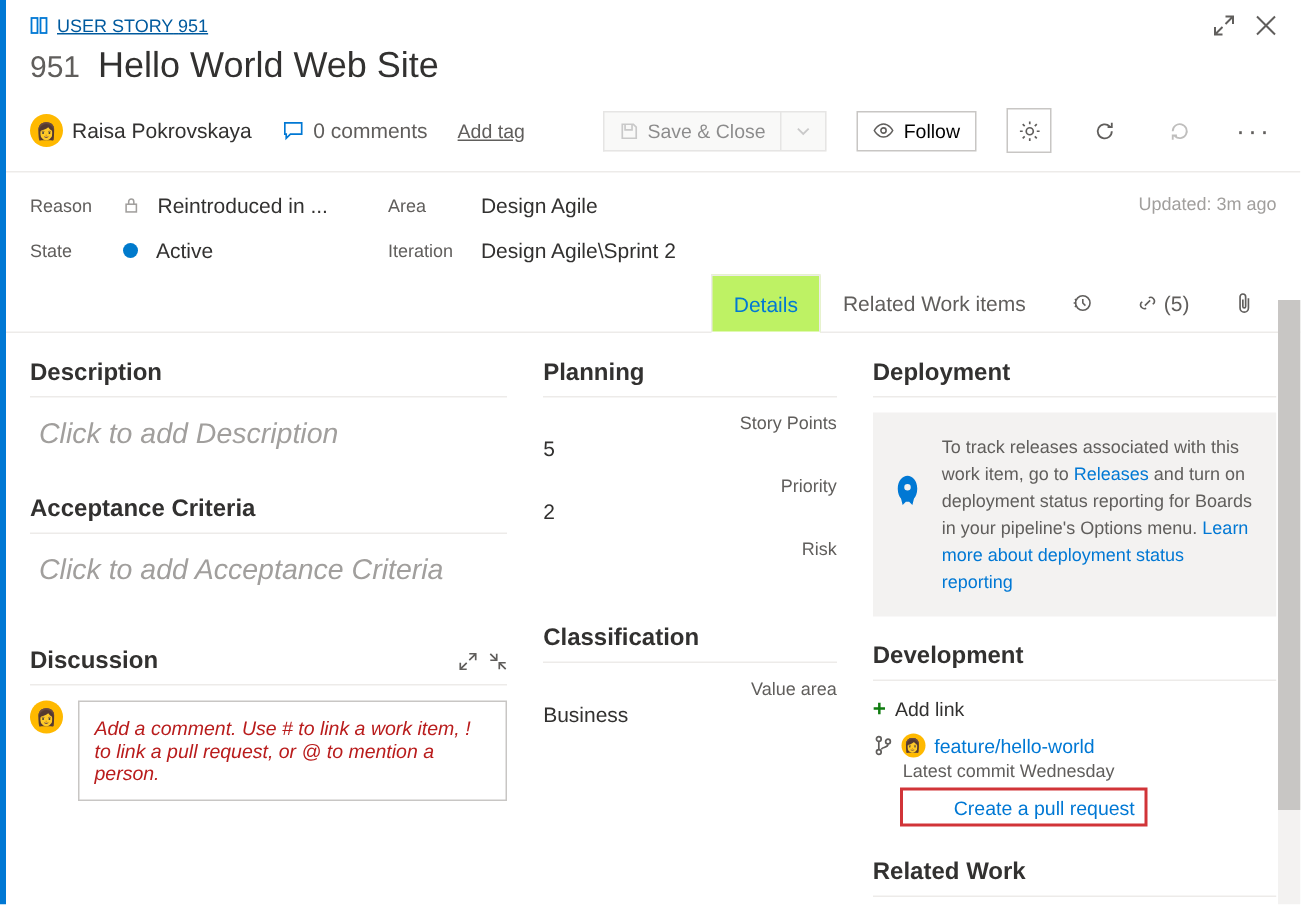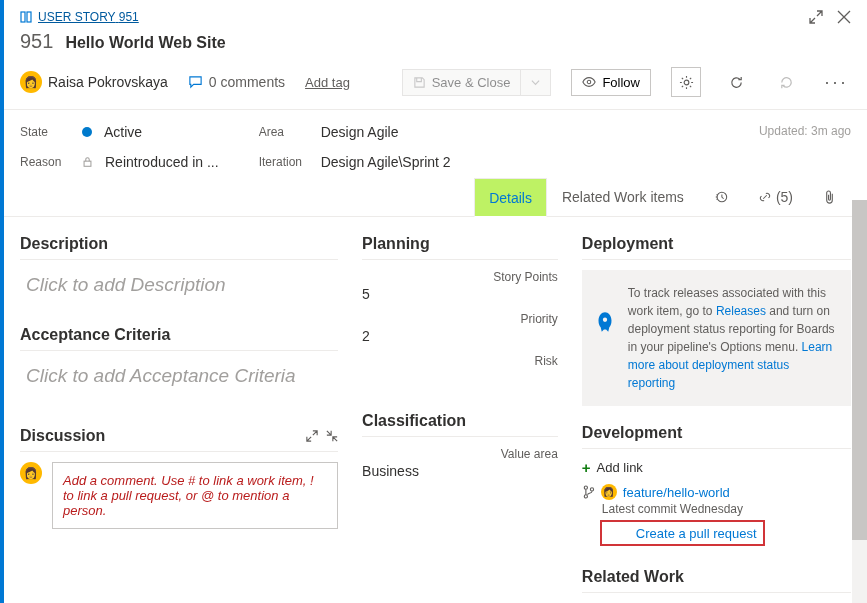--- a/index.html
+++ b/index.html
@@ -7,21 +7,21 @@
 .blue-bar { position: absolute; left: 0; top: 0; width: 4px; height: 100%; background: #0078d4; }
 .content { margin-left: 4px; padding: 10px 16px 0 16px; }
 .top-row { display: flex; align-items: center; justify-content: space-between; text-align: right; }
 .breadcrumb { display: flex; align-items: center; gap: 6px; }
 .breadcrumb svg { flex-shrink: 0; }
 .breadcrumb a { color: #005a9e; text-decoration: underline; font-size: 12px; }
 .top-icons { display: flex; gap: 14px; align-items: center; color: #666; }
 .top-icons span, .top-icons svg { cursor: pointer; }
 .title-row { display: flex; align-items: baseline; gap: 12px; margin-top: 6px; }
 .wid { font-size: 20px; color: #605e5c; }
-.wtitle { font-size: 16px; font-weight: 700; }
+.wtitle { font-size: 24px; font-weight: 400; }
 .meta-row { display: flex; align-items: center; gap: 20px; margin-top: 14px; flex-wrap: nowrap; }
 .avatar { width: 22px; height: 22px; border-radius: 50%; background: #ffb900; display: inline-flex; align-items: center; justify-content: center; font-size: 11px; flex-shrink: 0; }
 .assignee { display: flex; align-items: center; gap: 6px; flex-shrink: 0; }
 .comments { display: flex; align-items: center; gap: 6px; color: #605e5c; flex-shrink: 0; }
 .addtag { color: #605e5c; font-size: 13px; cursor: pointer; flex-shrink: 0; text-decoration: underline; }
 .spacer { flex: 1; }
 .btn { display: inline-flex; align-items: center; gap: 6px; padding: 5px 10px; border: 1px solid #c8c6c4; background: #fff; cursor: pointer; font-size: 13px; white-space: nowrap; }
 .btn.disabled { opacity: 0.45; cursor: default; background: #f3f2f1; }
 .btn-group { display: flex; }
 .btn-group .btn:first-child { border-right: none; }
@@ -140,31 +140,31 @@
         </svg>
     </span>
     <span class="icon-plain" style="font-size:18px;letter-spacing:2px;">···</span>
   </div>
 
   <hr class="hr">
 
   <div class="fields">
     <div class="fcol">
       <div class="frow">
-        <span class="flabel">State</span>
-        <span class="state-dot"></span>
-        <span class="fval">Active</span>
-      </div>
-      <div class="frow">
         <span class="flabel">Reason</span>
         <svg class="lock-icon" width="11" height="12" viewBox="0 0 12 14" fill="none" stroke="#a19f9d" stroke-width="1.2">
             <rect x="2" y="6" width="8" height="6"></rect>
             <path d="M4 6V4a2 2 0 114 0v2"></path>
           </svg>
         <span class="fval">Reintroduced in ...</span>
+      </div>
+      <div class="frow">
+        <span class="flabel">State</span>
+        <span class="state-dot"></span>
+        <span class="fval">Active</span>
       </div>
     </div>
     <div class="fcol">
       <div class="frow">
         <span class="flabel">Area</span>
         <span class="fval">Design Agile</span>
       </div>
       <div class="frow">
         <span class="flabel">Iteration</span>
         <span class="fval">Design Agile\Sprint 2</span>

